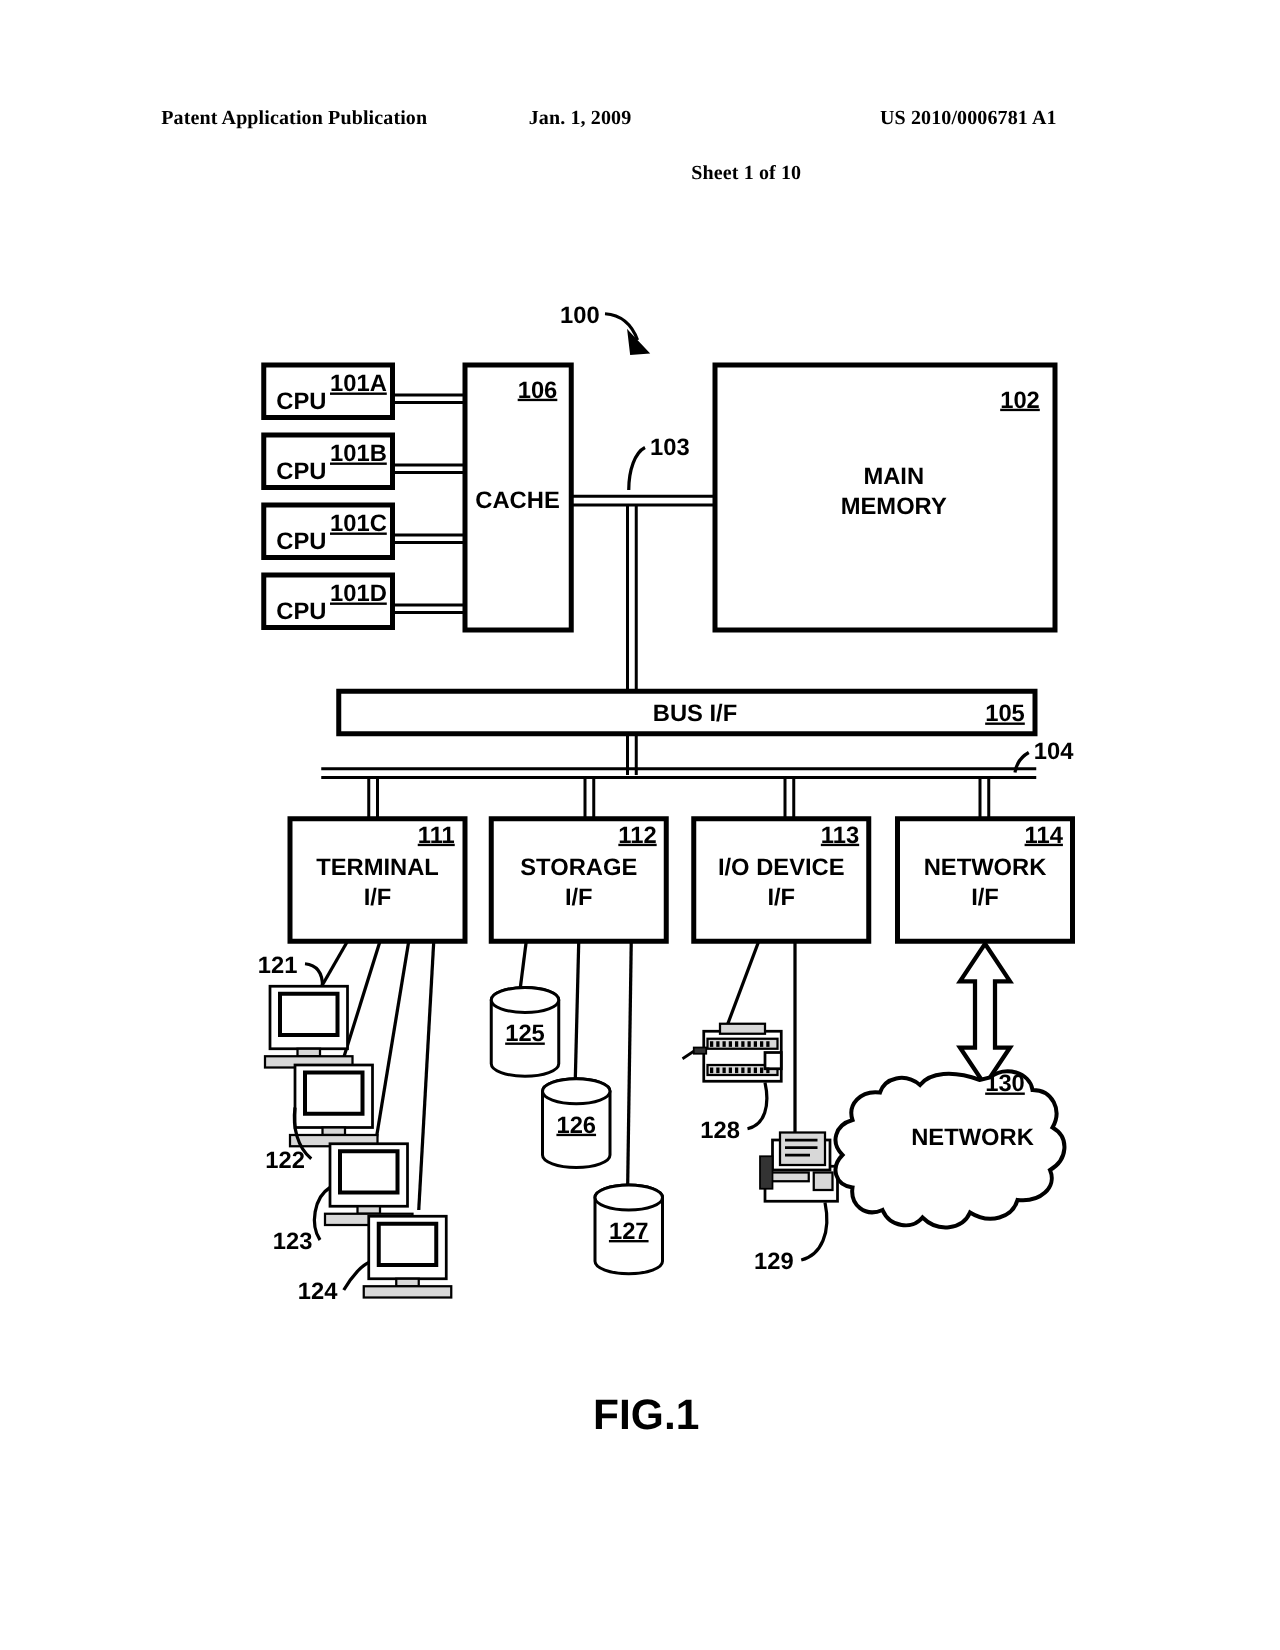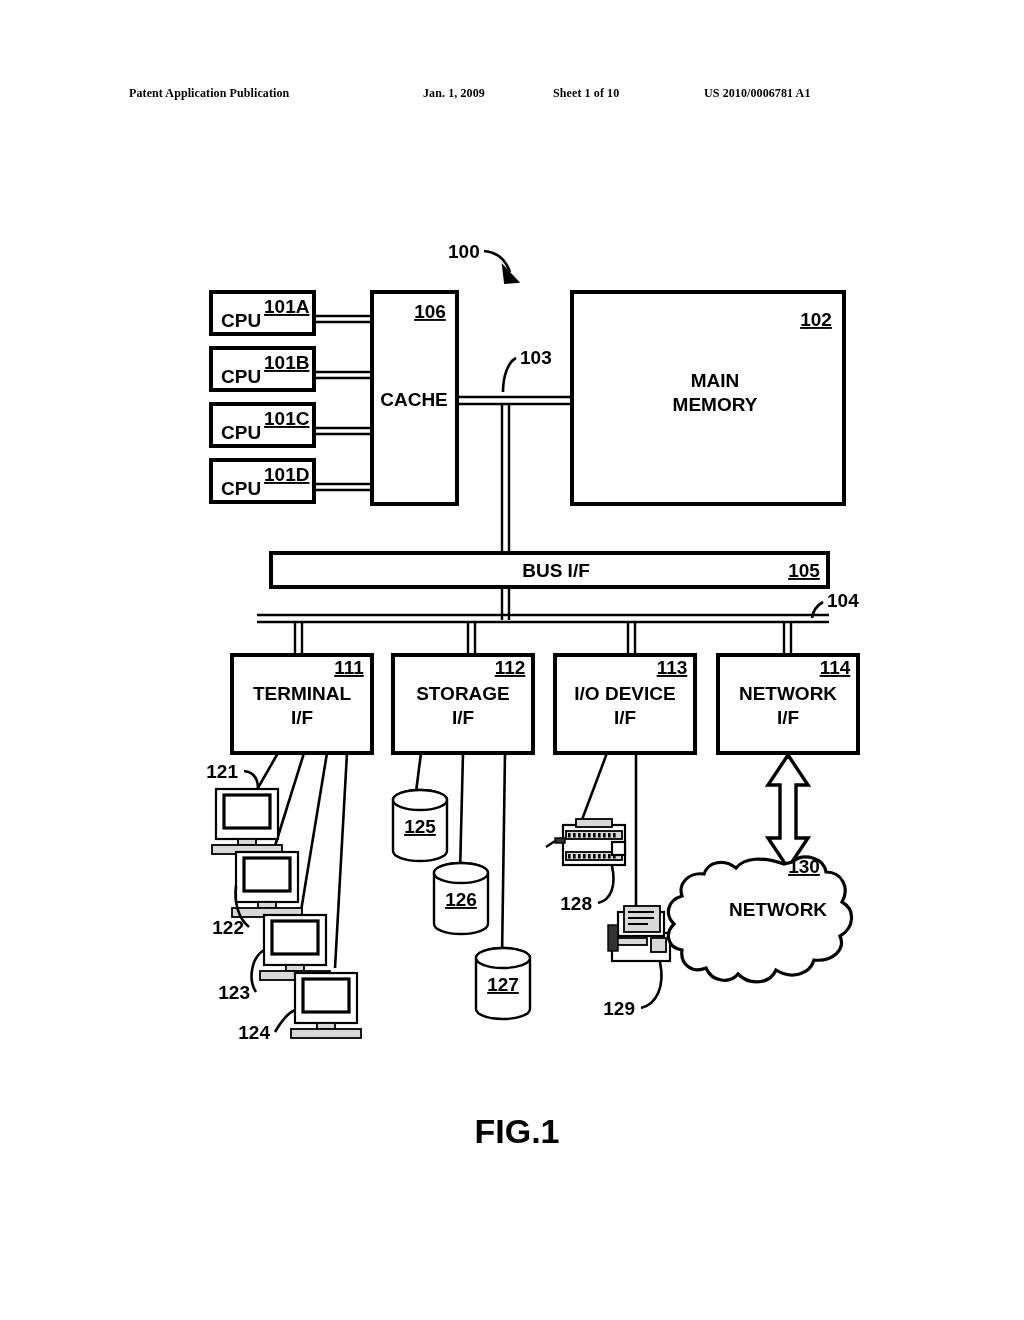--- a/index.html
+++ b/index.html
@@ -18,31 +18,31 @@
 
   
   #page-header {
     position: absolute;
     top: 86px;
     left: 0;
     width: 1024px;
     height: 26px;
     font-family: "Liberation Serif", serif;
     font-weight: bold;
-    font-size: 12px;
+    font-size: 16px;
     white-space: nowrap;
   }
   #page-header .hdr-item {
     position: absolute;
     top: 0;
     letter-spacing: 0.1px;
   }
   #hdr-pub    { left: 129px; }
   #hdr-date   { left: 423px; }
-  #hdr-sheet  { left: 553px; }
+  #hdr-sheet  { left: 553px; margin-top: 44px; }
   #hdr-patno  { left: 704px; }
 
   
   #figure {
     position: absolute;
     top: 0;
     left: 0;
     width: 1024px;
     height: 1320px;
     margin-left: 32px;

